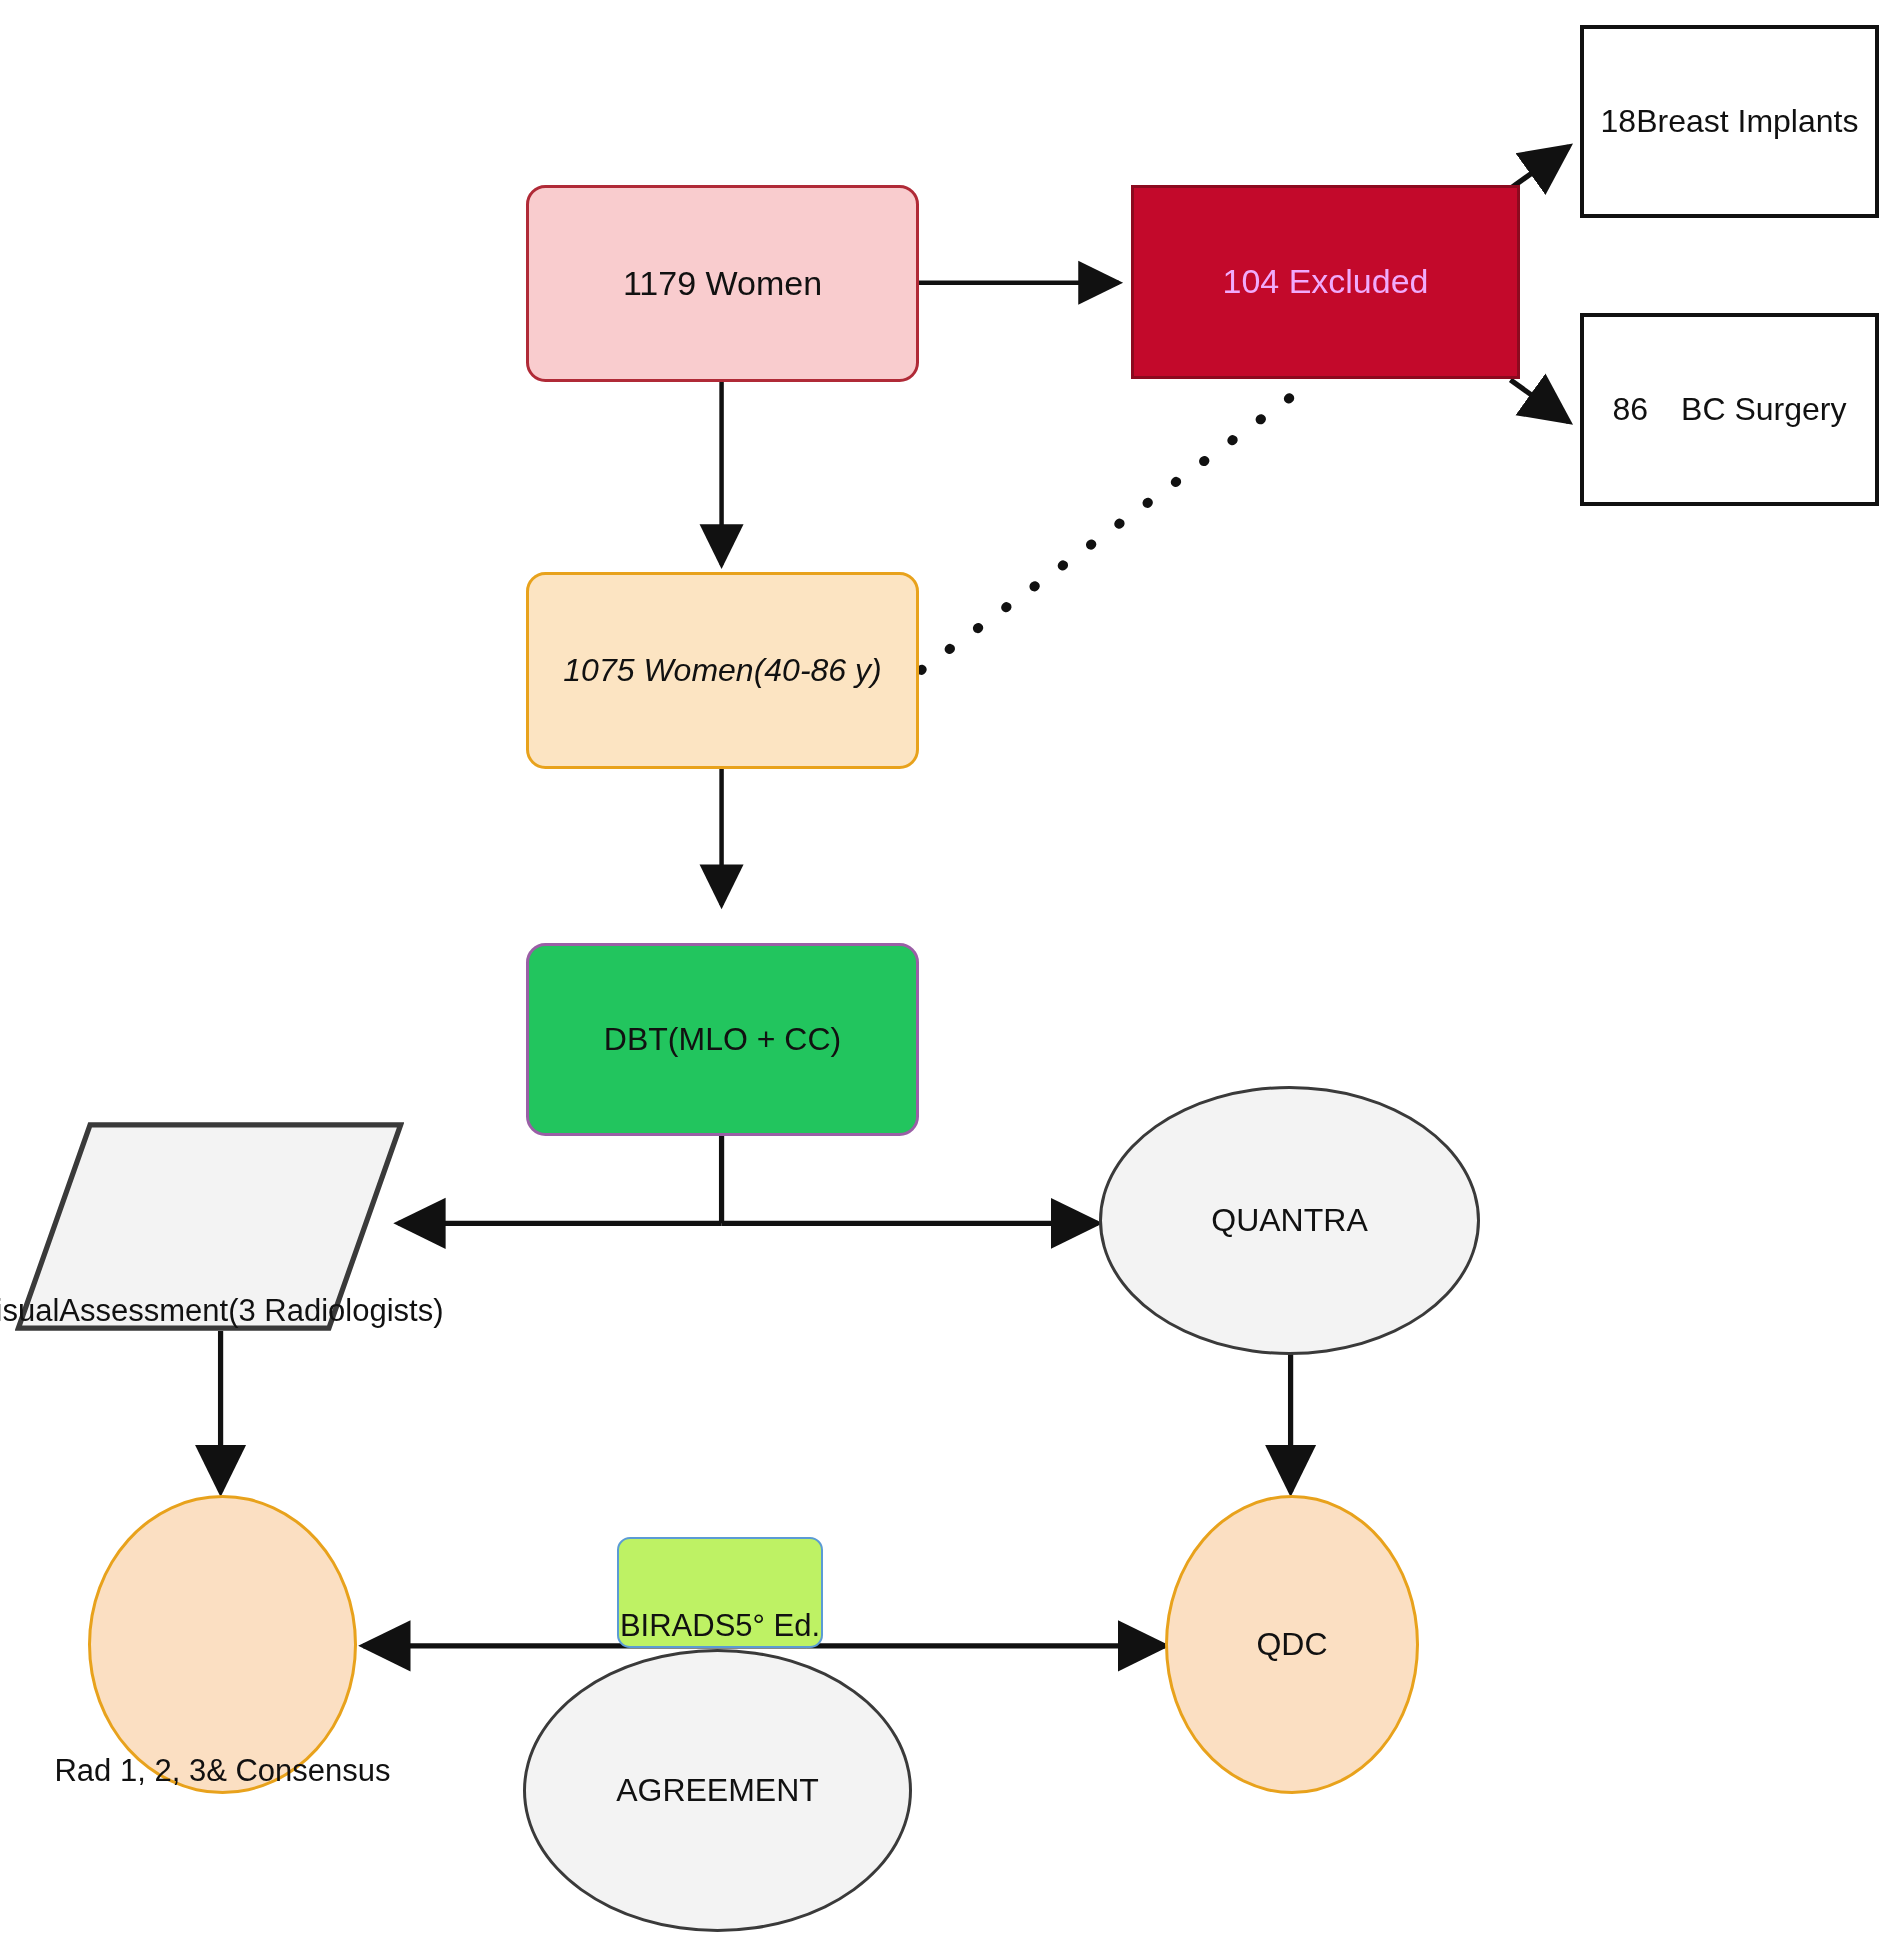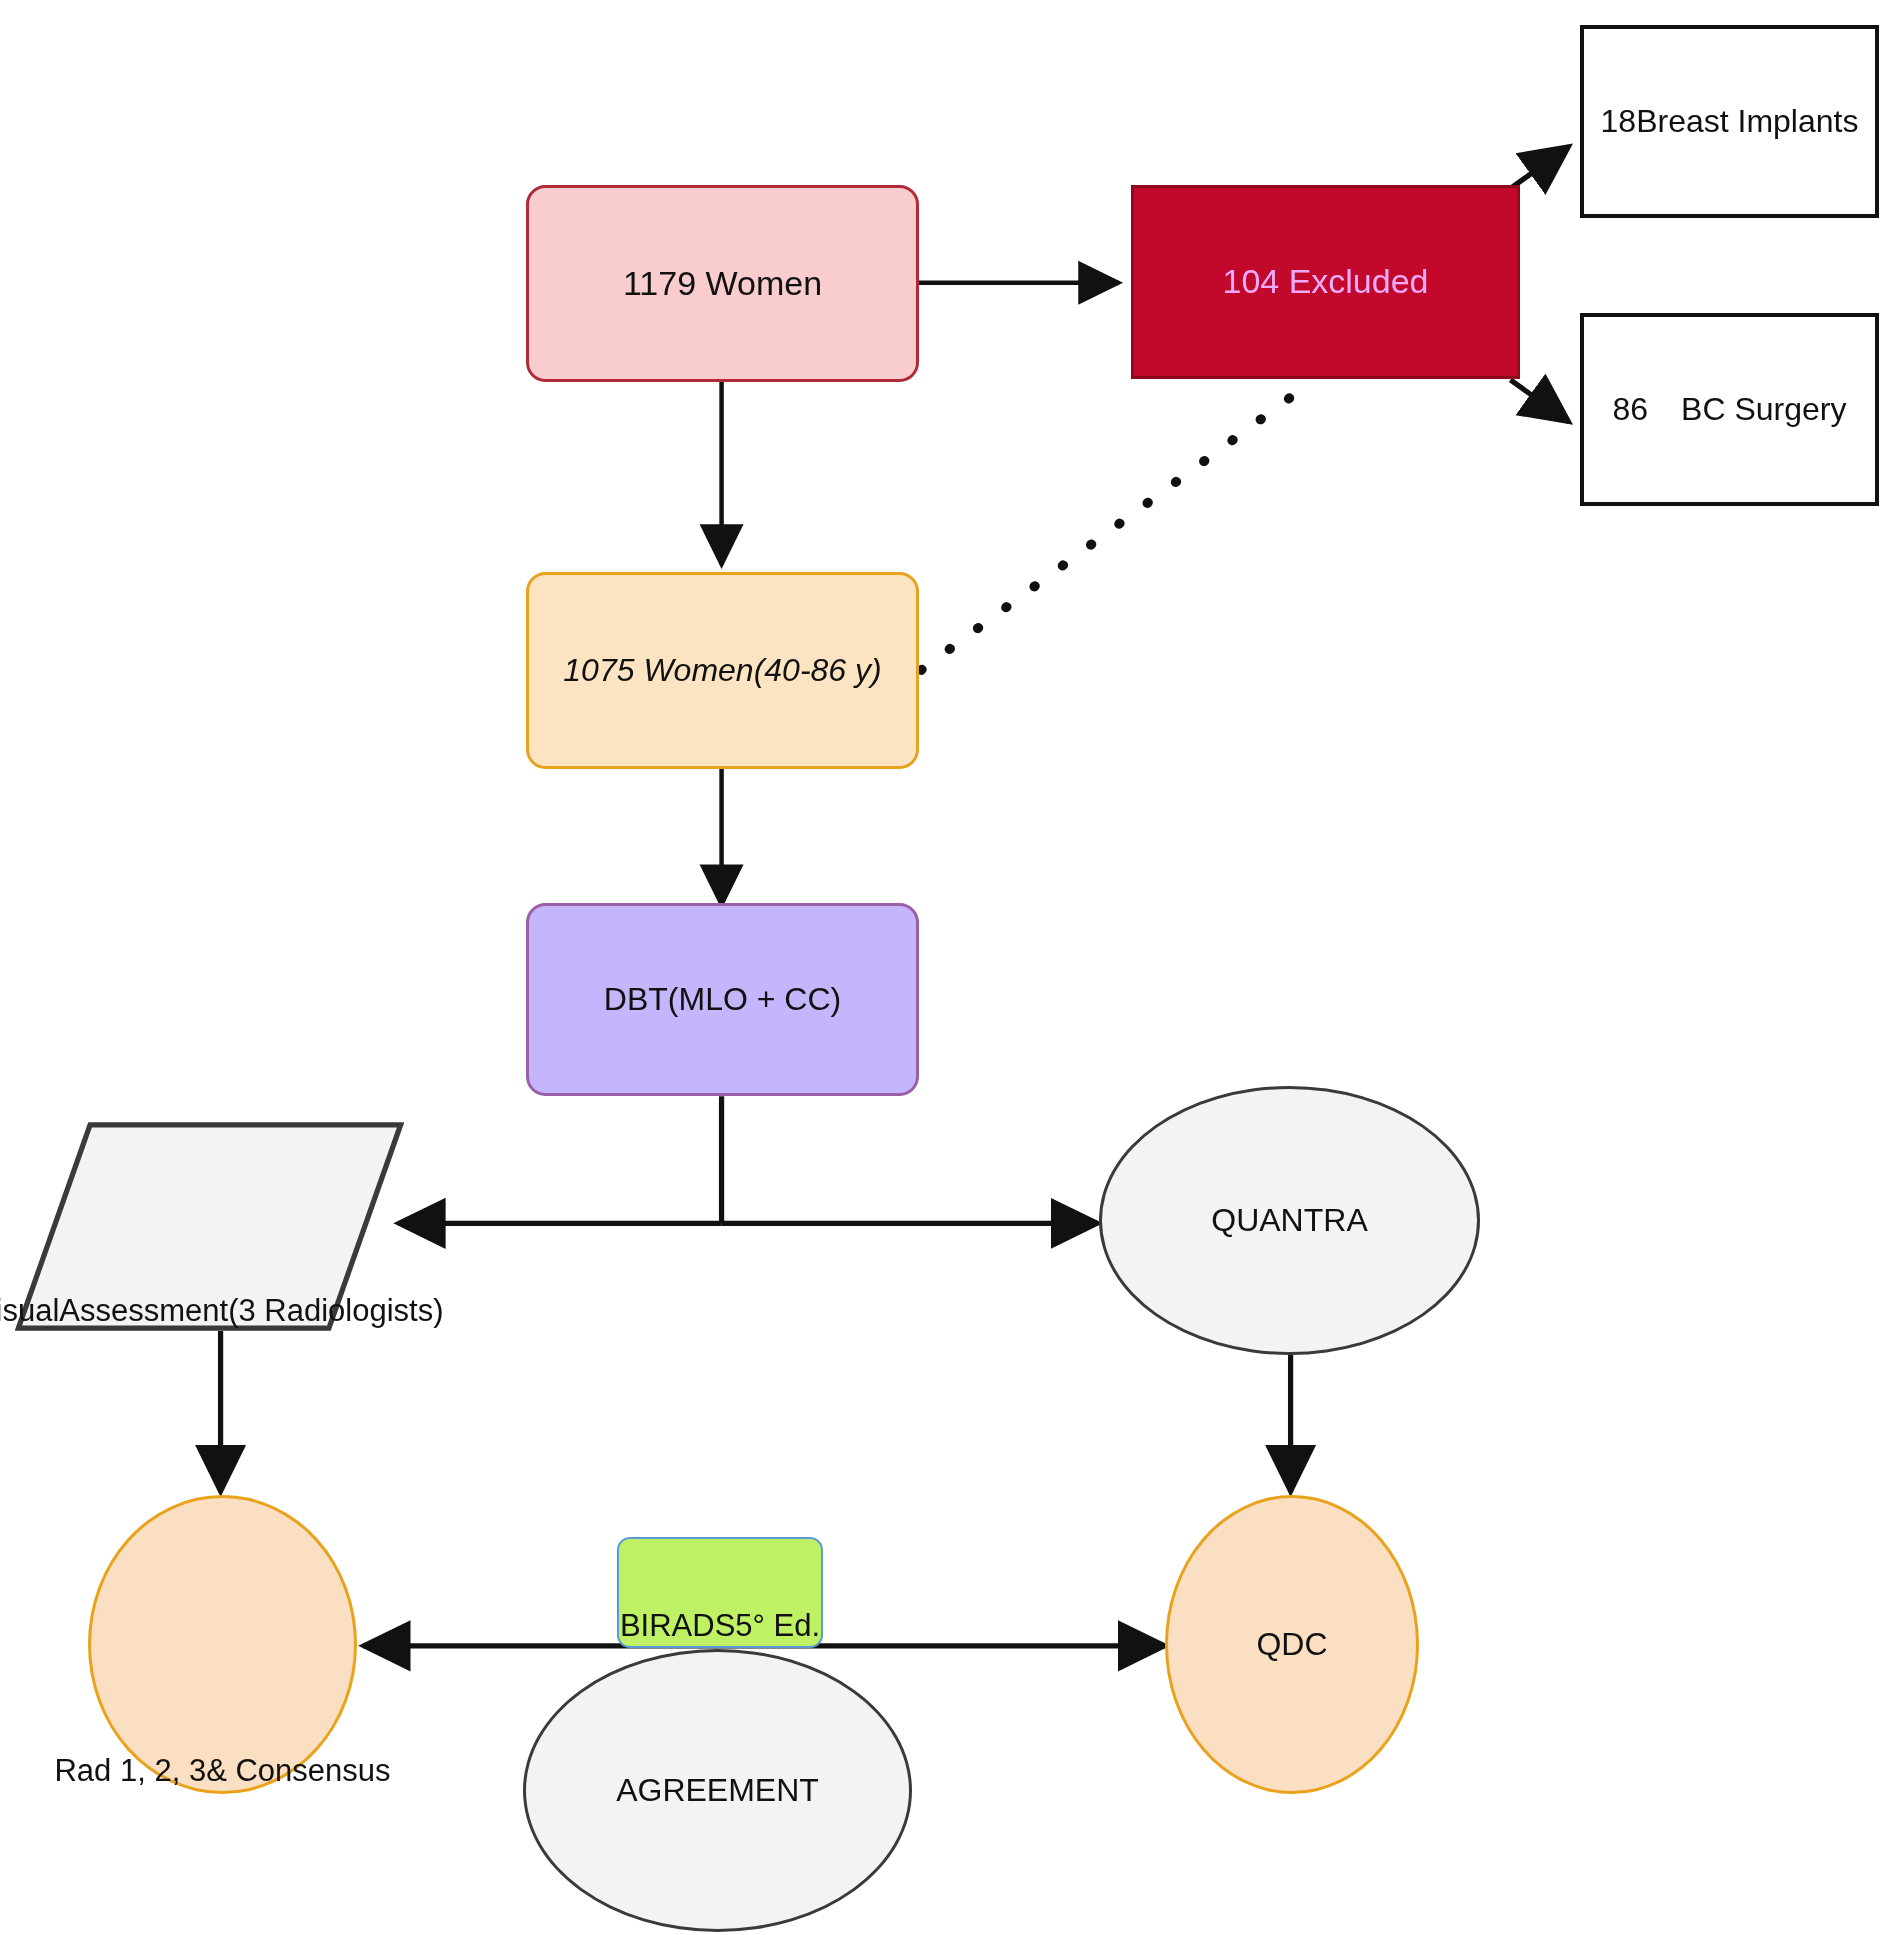--- a/index.html
+++ b/index.html
@@ -15,21 +15,21 @@
 
   
   .rounded{border-radius:19.4px;border-width:3.7px;border-style:solid;}
   .sharp{border-width:3.7px;border-style:solid;border-radius:0;}
   .ellipse{border-radius:50%;border-width:3.7px;border-style:solid;}
 
   .pink   {background:#f9ccce;border-color:#b02a37;}
   .crimson{background:#c3092b;border-color:#8c0a1f;color:#f0abfc;font-weight:normal;}
   .plain  {background:#ffffff;border-color:#111111;border-width:4.5px;}
   .amber  {background:#fce4c2;border-color:#e8a21c;font-style:italic;}
-  .lilac  {background:#c4b5fd;border-color:#9a5fa6;}
+  .lilac  {background:#22c55e;border-color:#9a5fa6;margin-top:40px;}
   .grey   {background:#f3f3f3;border-color:#3a3a3a;border-width:3px;}
   .peach  {background:#fbdfc2;border-color:#e8a21c;border-width:3px;}
   .bluelbl{background:#bef264;border:2.2px solid #5b9bd5;border-radius:13px;}
 
   .fs-lg{font-size:34px;}
   .fs-md{font-size:32px;}
   .fs-sm{font-size:31px;align-items:flex-end;}
 </style>
 </head>
 <body>

